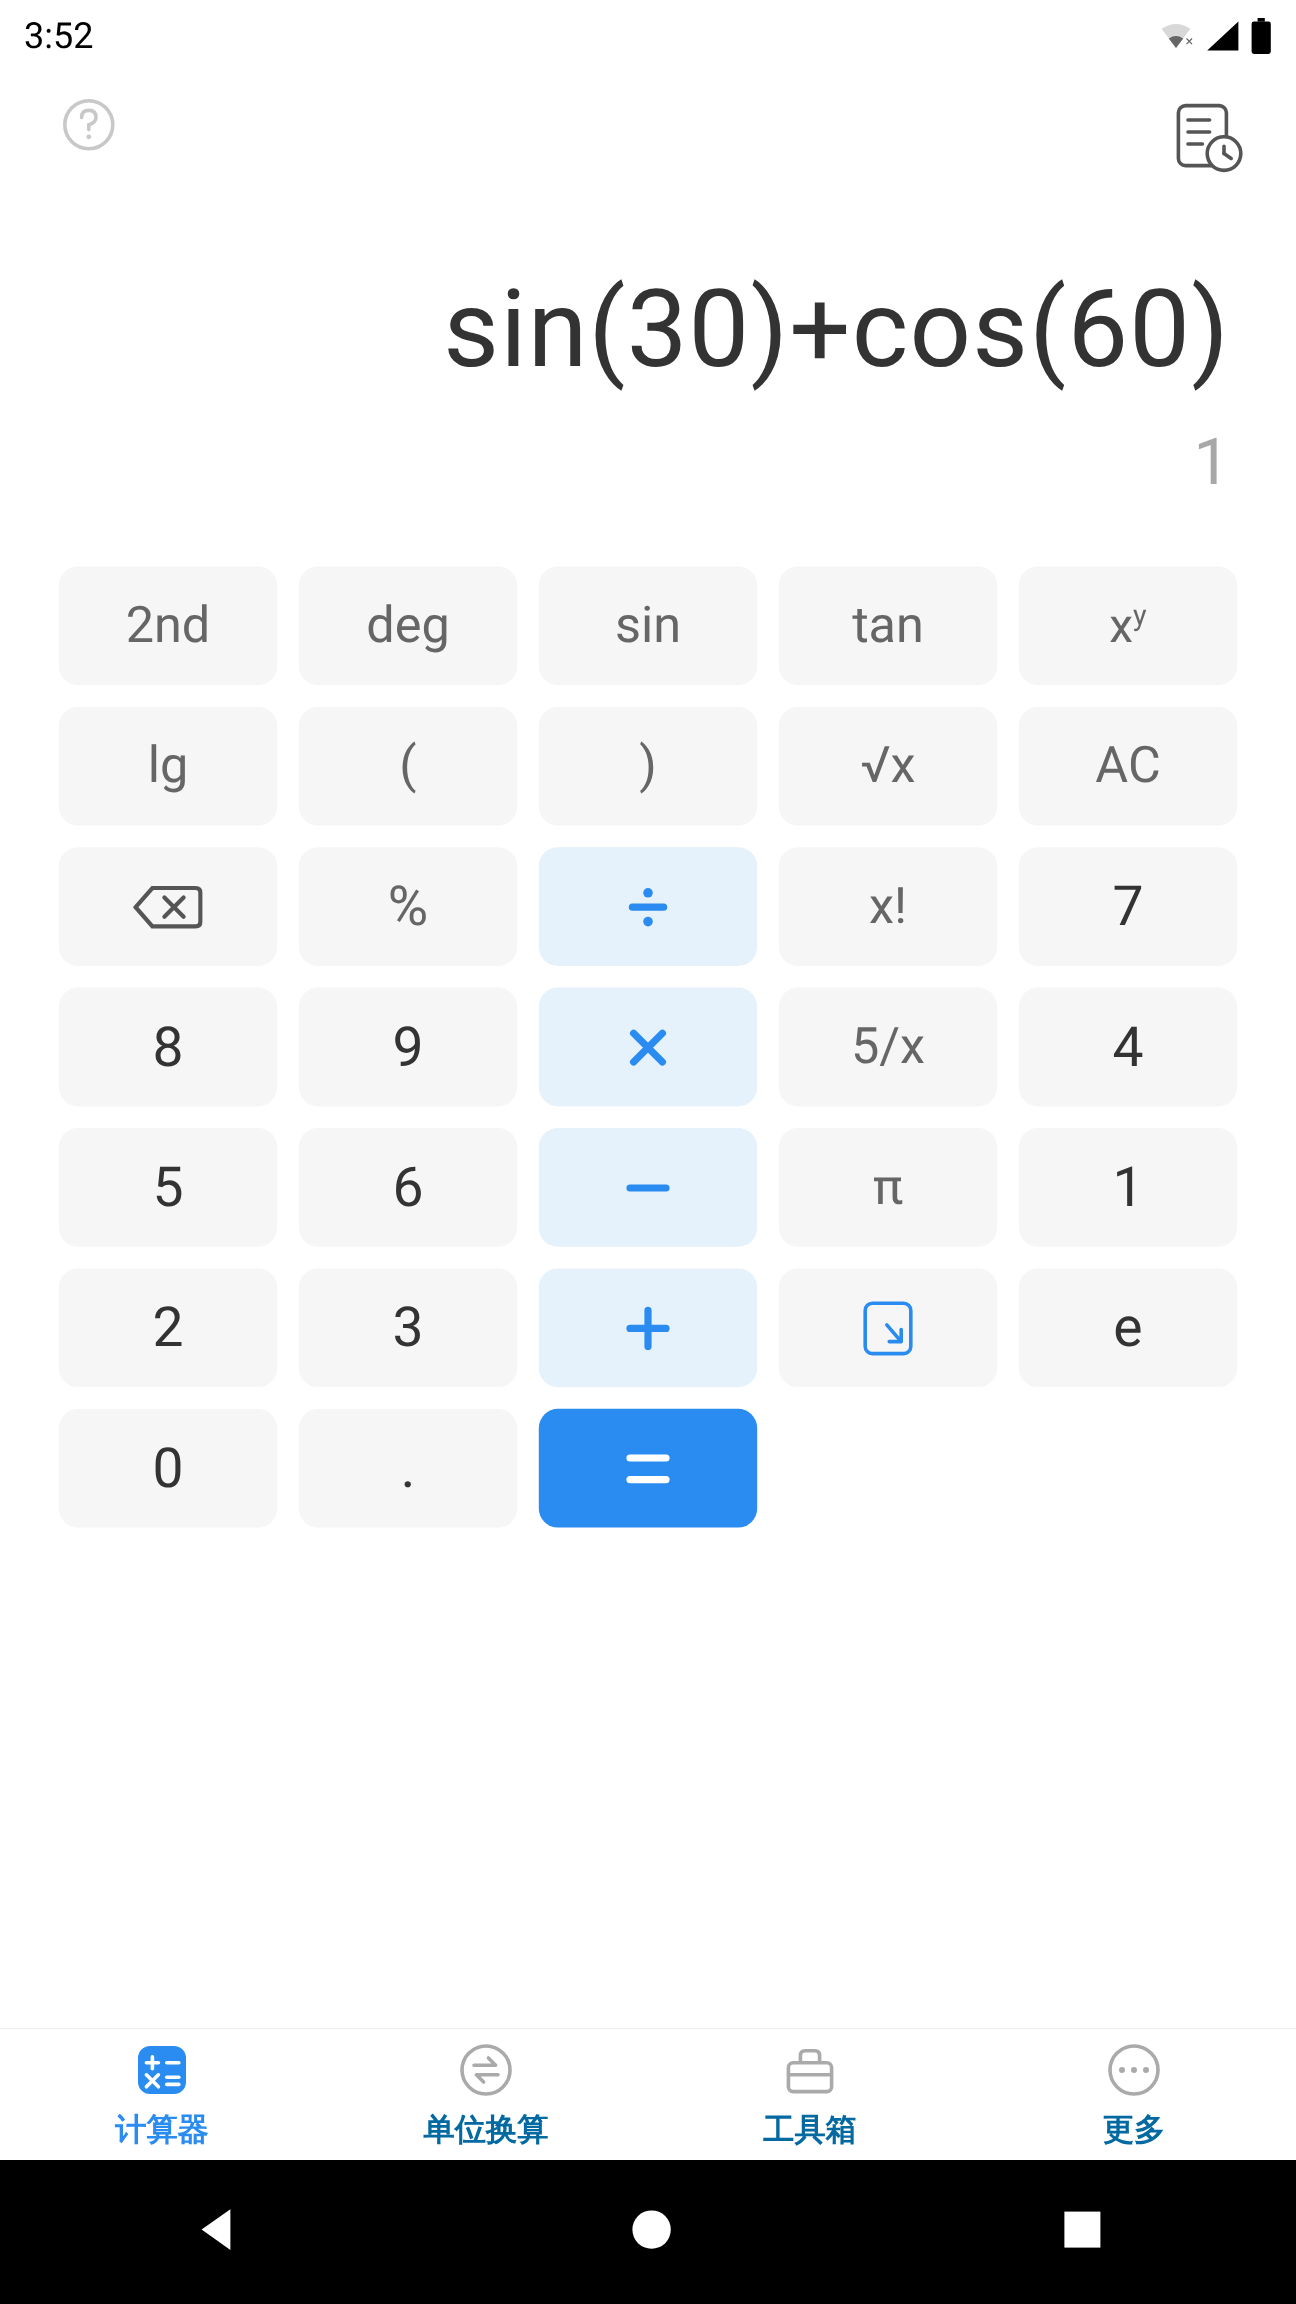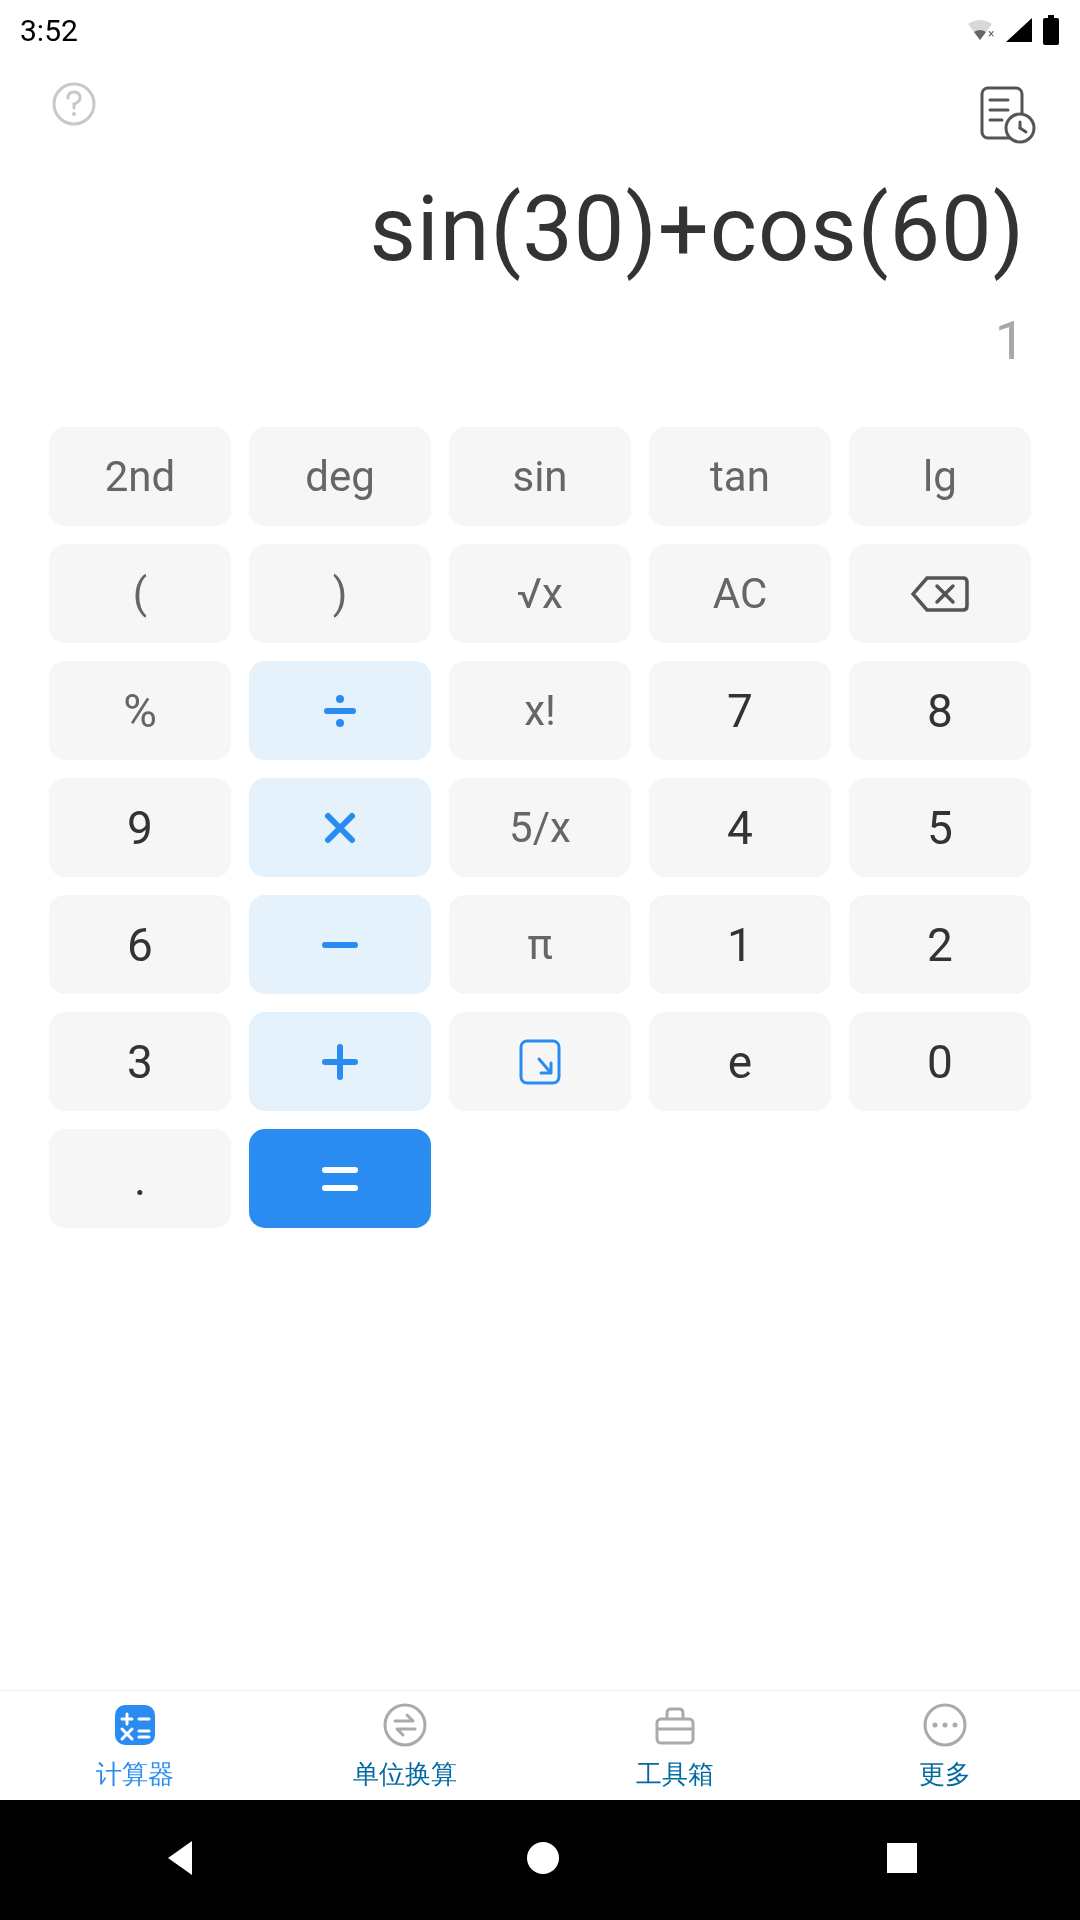--- a/index.html
+++ b/index.html
@@ -22,20 +22,21 @@
       display: flex;
       justify-content: space-between;
       align-items: flex-start;
       padding: 20px 40px 0 50px;
     }
     .help-icon svg, .history-icon svg { display: block; }
     
     .display {
       padding: 0 55px 0 55px;
       text-align: right;
+      margin-top: 45px;
     }
     .display-expression {
       font-size: 90px;
       color: #333;
       font-weight: 400;
       line-height: 1.1;
       letter-spacing: 1px;
     }
     .display-result {
       font-size: 54px;
@@ -78,20 +79,21 @@
       display: flex;
       justify-content: space-around;
       align-items: center;
     }
     .nav-item {
       display: flex;
       flex-direction: column;
       align-items: center;
       gap: 6px;
       width: 25%;
+      font-weight: bold;
     }
     .nav-label { font-size: 26px; color: #0369a1; }
     .nav-item.active .nav-label { color: #2a8cf0; }
     
     .system-nav {
       position: absolute;
       bottom: 0;
       left: 0; right: 0;
       height: 120px;
       background: #000;
@@ -147,20 +149,23 @@
   <div class="display-result">1</div>
 </div>
 
 <div class="keypad">
 
   <div class="key light-text">2nd</div>
   <div class="key light-text">deg</div>
   <div class="key light-text">sin</div>
   <div class="key light-text">tan</div>
 
+  <div class="key light-text">
+      <span style="font-size:40px;">x<sup style="font-size:24px;">y</sup></span>
+    </div>
   <div class="key light-text">lg</div>
   <div class="key light-text">(</div>
   <div class="key light-text">)</div>
 
   <div class="key light-text">√x</div>
   <div class="key light-text">AC</div>
   <div class="key light-text">
     <svg width="58" height="40" viewBox="0 0 58 40">
         <path d="M 16 4 L 52 4 Q 56 4 56 8 L 56 32 Q 56 36 52 36 L 16 36 L 2 20 Z" fill="none" stroke="#555" stroke-width="3.5"></path>
         <line x1="26" y1="12" x2="42" y2="28" stroke="#555" stroke-width="3.5" stroke-linecap="round"></line>

